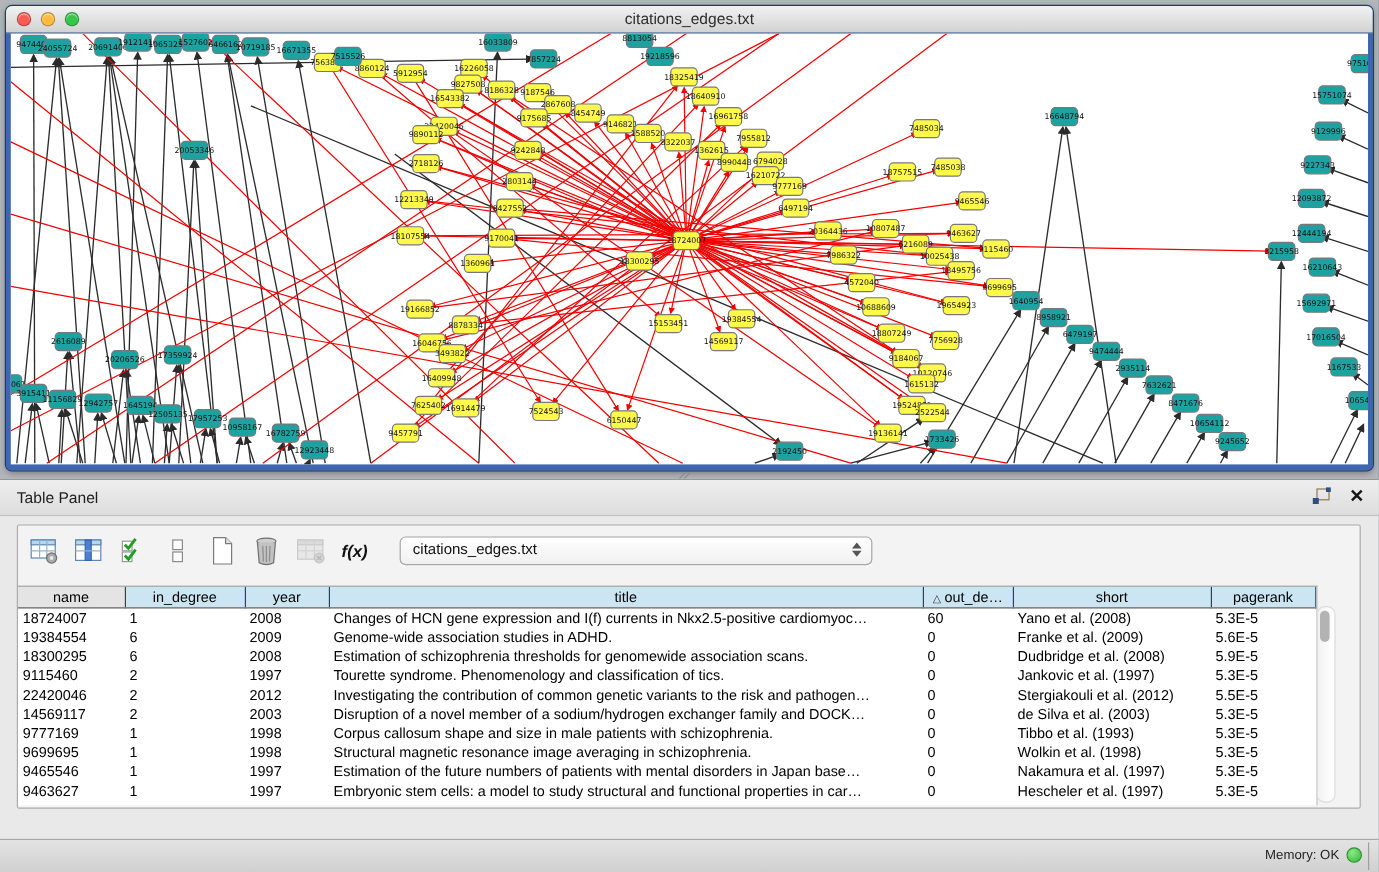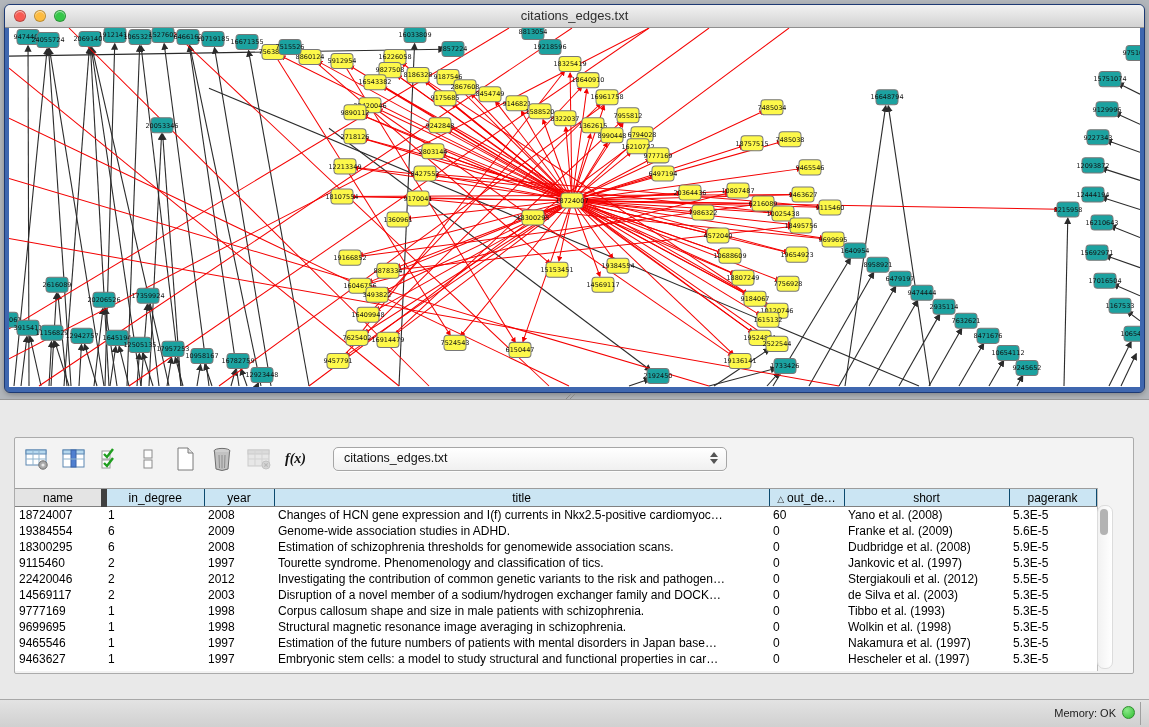--- a/index.html
+++ b/index.html
@@ -29,34 +29,34 @@
     border-bottom:1px solid #c2c2c2}
   .panel-title{position:absolute;left:14px;top:7px;font-size:13px;color:#1e1e1e}
   .panel-btns{position:absolute;right:12px;top:6px;display:flex;gap:14px;align-items:center}
   .close-x{font-size:15px;font-weight:bold;color:#151515;line-height:15px;cursor:default}
 
   .panel-inner-box{position:absolute;left:14px;top:37px;width:1120px;height:237px;
     background:#f3f3f3;border:1px solid #ababab;border-radius:2px;box-sizing:border-box}
 
   .tbl-toolbar{position:absolute;left:8px;top:5px;height:32px;display:flex;align-items:center;gap:10px}
   .tool-icon{width:27px;height:26px;display:flex;align-items:center;justify-content:center}
-  .fx{font-family:Liberation Serif, serif;font-style:italic;font-size:14px;color:#111;font-weight:bold}
+  .fx{font-family:Liberation Sans, sans-serif;font-style:italic;font-size:14px;color:#111;font-weight:bold}
   .tbl-select{margin-left:14px;width:392px;height:22px;border:1px solid #a6a6a6;border-radius:5px;
     background:linear-gradient(#ffffff,#f0f0f0);position:relative;box-shadow:0 1px 0 rgba(255,255,255,.7)}
   .tbl-select .val{position:absolute;left:10px;top:3px;font-size:12.5px;color:#111}
   .updown{position:absolute;right:8px;top:4px;display:flex;flex-direction:column;gap:2px}
   .tri-up{width:0;height:0;border-left:4px solid transparent;border-right:4px solid transparent;border-bottom:5px solid #555}
   .tri-dn{width:0;height:0;border-left:4px solid transparent;border-right:4px solid transparent;border-top:5px solid #555}
 
   .table-wrap{position:absolute;left:0;top:50px;bottom:2px;width:1082px;overflow:hidden;background:#fff;
     border-top:1px solid #9c9c9c;border-right:1px solid #bdbdbd}
   table.data{border-collapse:collapse;table-layout:fixed;width:1081px;font-size:12px;color:#000}
   table.data th{height:17px;font-weight:normal;text-align:center;background:#cbe5f3;
     border-right:1px solid #0c4a6e;border-bottom:1px solid #808080;overflow:hidden;white-space:nowrap;padding:0 2px}
-  table.data th.gray{background:#e4e4e4;border-right:6px solid #404040}
+  table.data th.gray{background:#e4e4e4;border-right:1px solid #404040}
   table.data td{height:16px;padding:0 4px;overflow:hidden;white-space:nowrap}
   td.c-short{}
   .sort-tri{font-size:9px;margin-right:3px;color:#333}
   .col-name{width:89px}.col-in_degree{width:100px}.col-year{width:70px}.col-title{width:495px}
   .col-out_degree{width:75px}.col-short{width:165px}.col-pagerank{width:87px}
 
   .vscroll{position:absolute;left:1082px;top:67px;bottom:4px;width:14px;background:linear-gradient(to right,#f2f2f2,#ffffff);
     border:1px solid #dcdcdc;border-radius:7px}
   .vthumb{position:absolute;left:2px;top:3px;width:8px;height:26px;border-radius:5px;background:#b3b3b3}
 
@@ -781,20 +781,31 @@
       </svg>
   </div>
 </div>
 
 <svg class="divider-grip" viewBox="0 0 14 7">
   <line x1="3" y1="6" x2="8" y2="1" stroke="#8a8a8a" stroke-width="1"></line>
   <line x1="7" y1="6" x2="12" y2="1" stroke="#8a8a8a" stroke-width="1"></line>
 </svg>
 
 <div class="table-panel">
+  <div class="panel-titlebar">
+    <span class="panel-title">Table Panel</span>
+    <div class="panel-btns">
+      <svg width="17" height="15" viewBox="0 0 17 15">
+        <rect x="4.5" y="1.5" width="10" height="9" fill="none" stroke="#8a7c48" stroke-width="1"></rect>
+        <rect x="1" y="9" width="5" height="5" fill="#2d4f86"></rect>
+        <rect x="12" y="0" width="4" height="4" fill="#2d4f86"></rect>
+      </svg>
+      <span class="close-x">✕</span>
+    </div>
+  </div>
 
   <div class="panel-inner-box">
     <div class="tbl-toolbar">
       <span class="tool-icon">
         <svg width="26" height="24" viewBox="0 0 26 24">
           <rect x="2" y="3" width="20" height="15" fill="#fff" stroke="#5c87b2"></rect>
           <rect x="2" y="3" width="20" height="4" fill="#b6d8ee" stroke="#5c87b2"></rect>
           <line x1="9" y1="3" x2="9" y2="18" stroke="#8fb3cd"></line>
             <line x1="15" y1="3" x2="15" y2="18" stroke="#8fb3cd"></line>
           <line x1="2" y1="12" x2="22" y2="12" stroke="#8fb3cd"></line>

